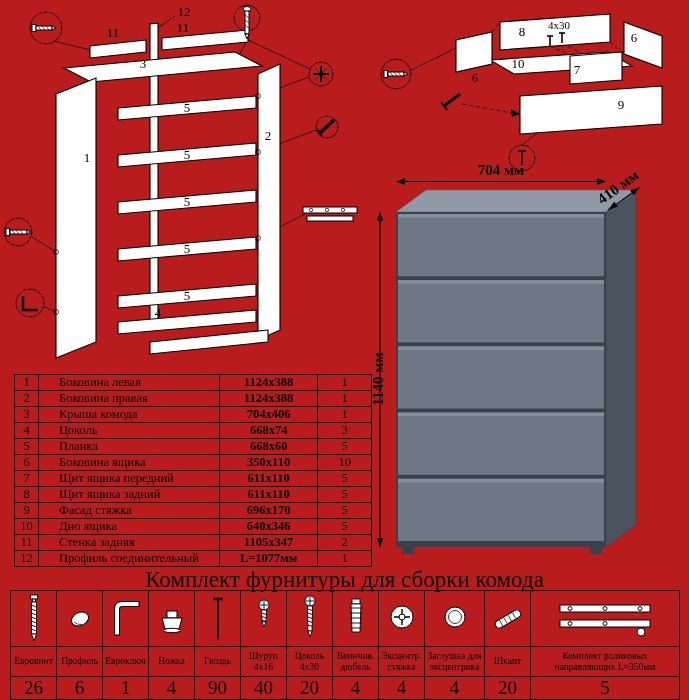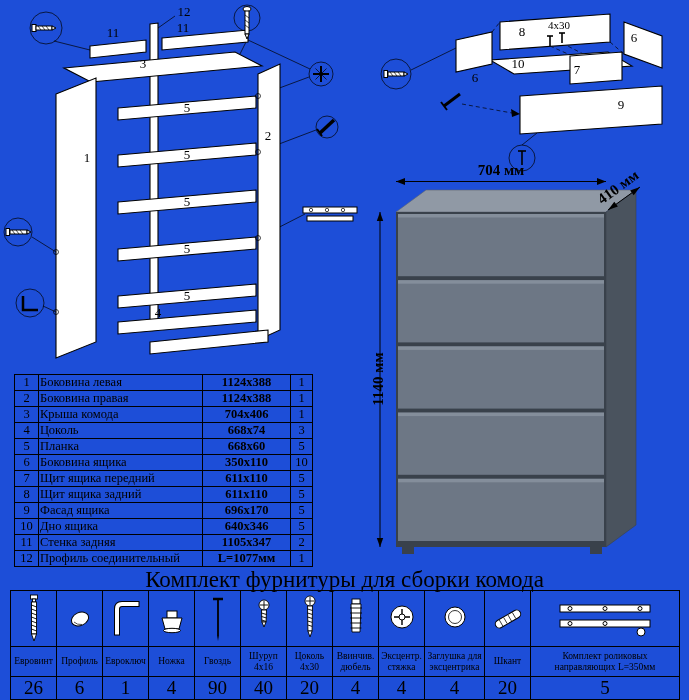--- a/index.html
+++ b/index.html
@@ -1,38 +1,38 @@
 <!DOCTYPE html>
 <html><head>
 <meta charset="utf-8">
 <style>
   * { margin:0; padding:0; box-sizing:border-box; }
   html,body { background:#fff; }
-  .sheet { position:relative; width:689px; height:700px; background:#1d4ed8;
+  .sheet { position:relative; width:689px; height:700px; background:#b91c1c;
            font-family:"Liberation Serif", serif; color:#000; overflow:hidden; }
 
   
   svg { display:block; }
   .panel   { fill:#fff; stroke:#000; stroke-width:1.1; }
   .thin    { stroke:#000; stroke-width:0.7; fill:none; }
   .dash    { stroke:#000; stroke-width:0.7; fill:none; stroke-dasharray:4 3; }
   .lbl     { font:13px "Liberation Serif", serif; fill:#000; text-anchor:middle; }
   .lbl-sm  { font:11px "Liberation Serif", serif; fill:#000; text-anchor:middle; }
   .dim     { font:700 15px "Liberation Serif", serif; fill:#000; text-anchor:middle; }
   .glyph   { stroke:#000; stroke-width:1; fill:#fff; }
 
   
   .drw { fill:#6d7785; }
   .bev { fill:#848e9b; }
 
   
   .parts-table { position:absolute; left:14px; top:374px; border-collapse:collapse;
                  font-size:12.5px; }
   .parts-table td { border:1px solid #000; height:16px; line-height:15px;
-                    padding:0 1px; white-space:nowrap; }
+                    padding:0 20px; white-space:nowrap; }
   .parts-table td.num  { width:24px;  text-align:center; padding:0 2px; }
   .parts-table td.name { width:164px; }
   .parts-table td.size { width:88px;  text-align:center;font-weight:bold; }
   .parts-table td.qty  { width:22px;  text-align:center; }
 
   
   .kit-title { position:absolute; left:0; top:567px; width:689px; text-align:center;
                font-size:23px; }
 
   
@@ -301,21 +301,21 @@
         <td class="qty">5</td>
       </tr>
       <tr>
         <td class="num">8</td>
         <td class="name">Щит ящика задний</td>
         <td class="size">611x110</td>
         <td class="qty">5</td>
       </tr>
       <tr>
         <td class="num">9</td>
-        <td class="name">Фасад ящика</td>
+        <td class="name">Фасад стяжка</td>
         <td class="size">696x170</td>
         <td class="qty">5</td>
       </tr>
       <tr>
         <td class="num">10</td>
         <td class="name">Дно ящика</td>
         <td class="size">640x346</td>
         <td class="qty">5</td>
       </tr>
       <tr>

